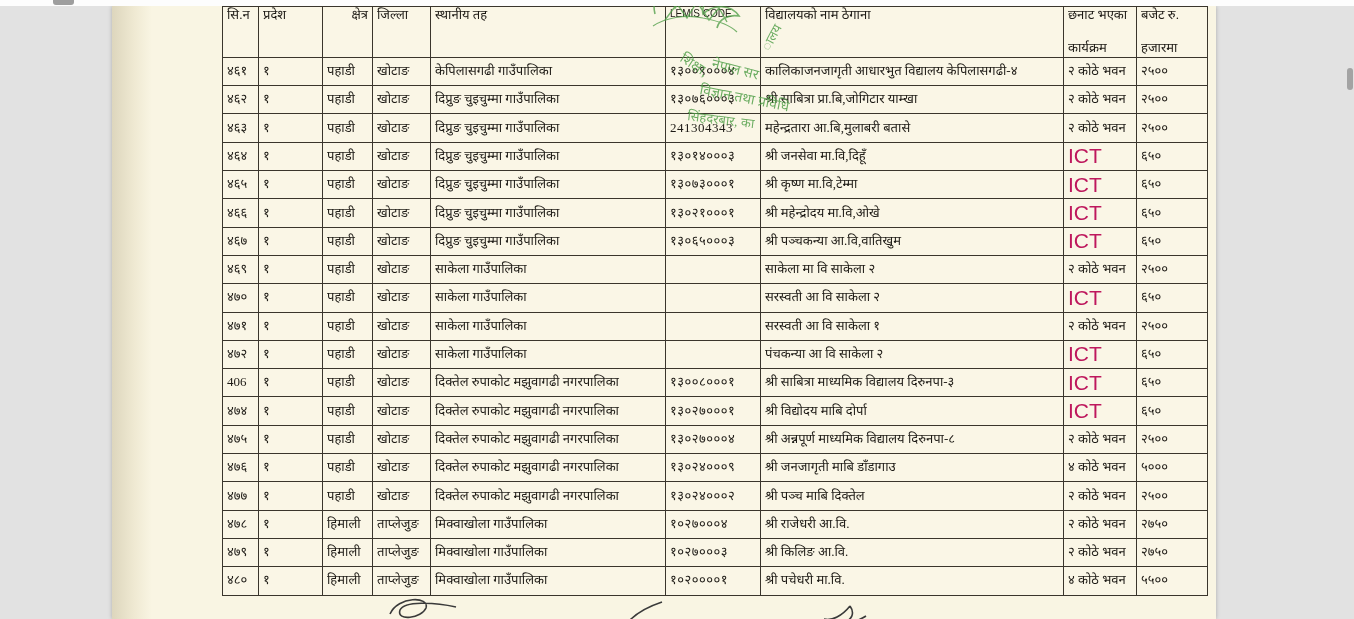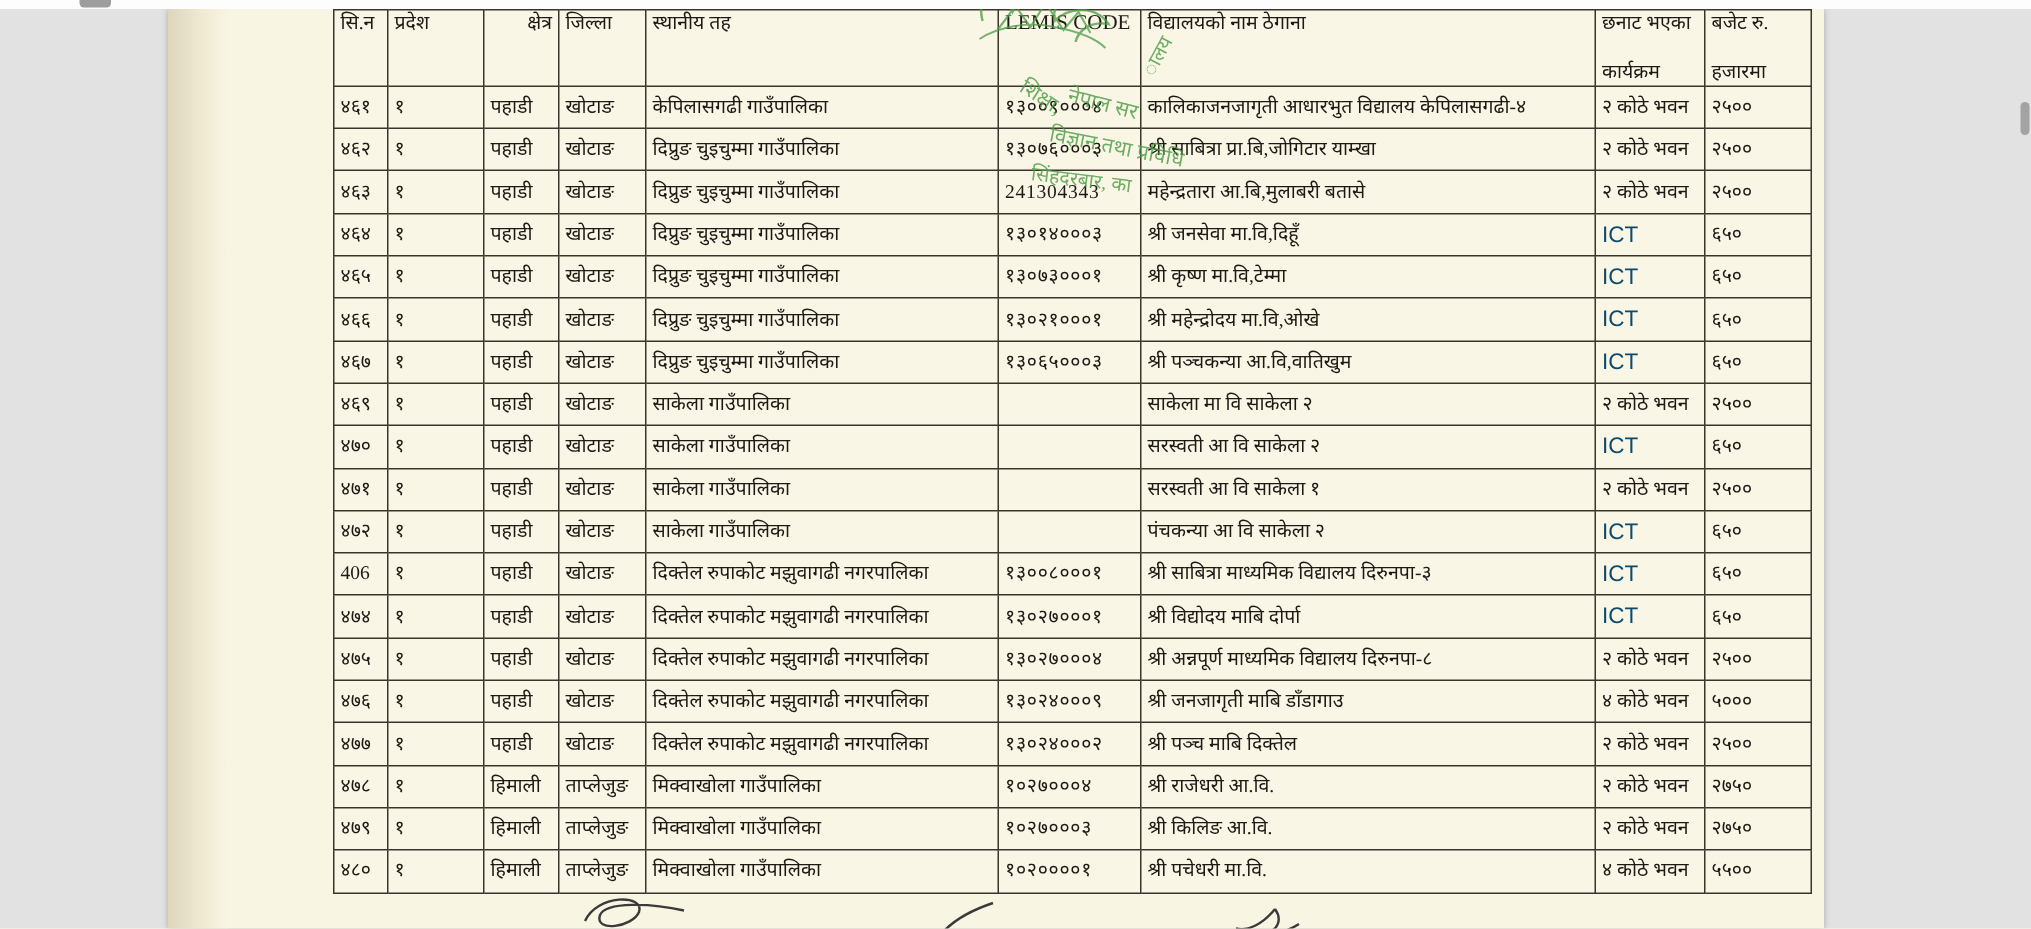--- a/index.html
+++ b/index.html
@@ -34,21 +34,21 @@
     font-size:13px;line-height:1.15;
   }
   table.doc thead th{vertical-align:top;font-size:13px;height:33px;padding-top:1px;}
   table.doc tbody tr{height:28.3px;}
   th.two-line .l2{display:block;margin-top:18px;}
   td.c-sn,td.c-prov{text-align:center;}
   td.c-budget{text-align:center;}
   td.c-school{font-size:12.5px;border-radius:14px;}
   td.c-local{font-size:12.5px;margin-left:17px;}
   td.c-code{font-size:13px;letter-spacing:.5px;}
-  td .ict{font-family:"Liberation Sans",sans-serif;font-size:15px;color:#0c4a6e;text-align:center;}
+  td .ict{font-family:"Liberation Sans",sans-serif;font-size:21px;color:#be185d;text-align:center;}
   .stamp{position:absolute;left:483px;top:-32px;z-index:4;pointer-events:none;opacity:.9;}
   .sig{position:absolute;z-index:5;}
   .scroll-thumb{
     position:absolute;right:1px;top:68px;width:6px;height:22px;
     background:#a3a3a3;border-radius:3px;z-index:7;
   }
 </style>
 </head>
 <body>
 
@@ -71,21 +71,21 @@
         <col style="width:73px">
         <col style="width:71px">
     </colgroup>
     <thead>
       <tr>
         <th>सि.न</th>
         <th>प्रदेश</th>
         <th style="text-align:right">क्षेत्र</th>
         <th>जिल्ला</th>
         <th>स्थानीय तह</th>
-        <th style="font-family:Liberation Serif, serif;font-size:14px;">LEMIS CODE</th>
+        <th style="font-family:Liberation Sans, sans-serif;font-size:10px;">LEMIS CODE</th>
         <th>विद्यालयको नाम ठेगाना</th>
         <th class="two-line"><span>छनाट भएका</span><span class="l2">कार्यक्रम</span></th>
         <th class="two-line"><span>बजेट रु.</span><span class="l2">हजारमा</span></th>
       </tr>
     </thead>
     <tbody id="tbody">
         <tr>
           <td class="c-sn">४६१</td>
           <td class="c-prov">१</td>
           <td class="c-zone">पहाडी</td>

